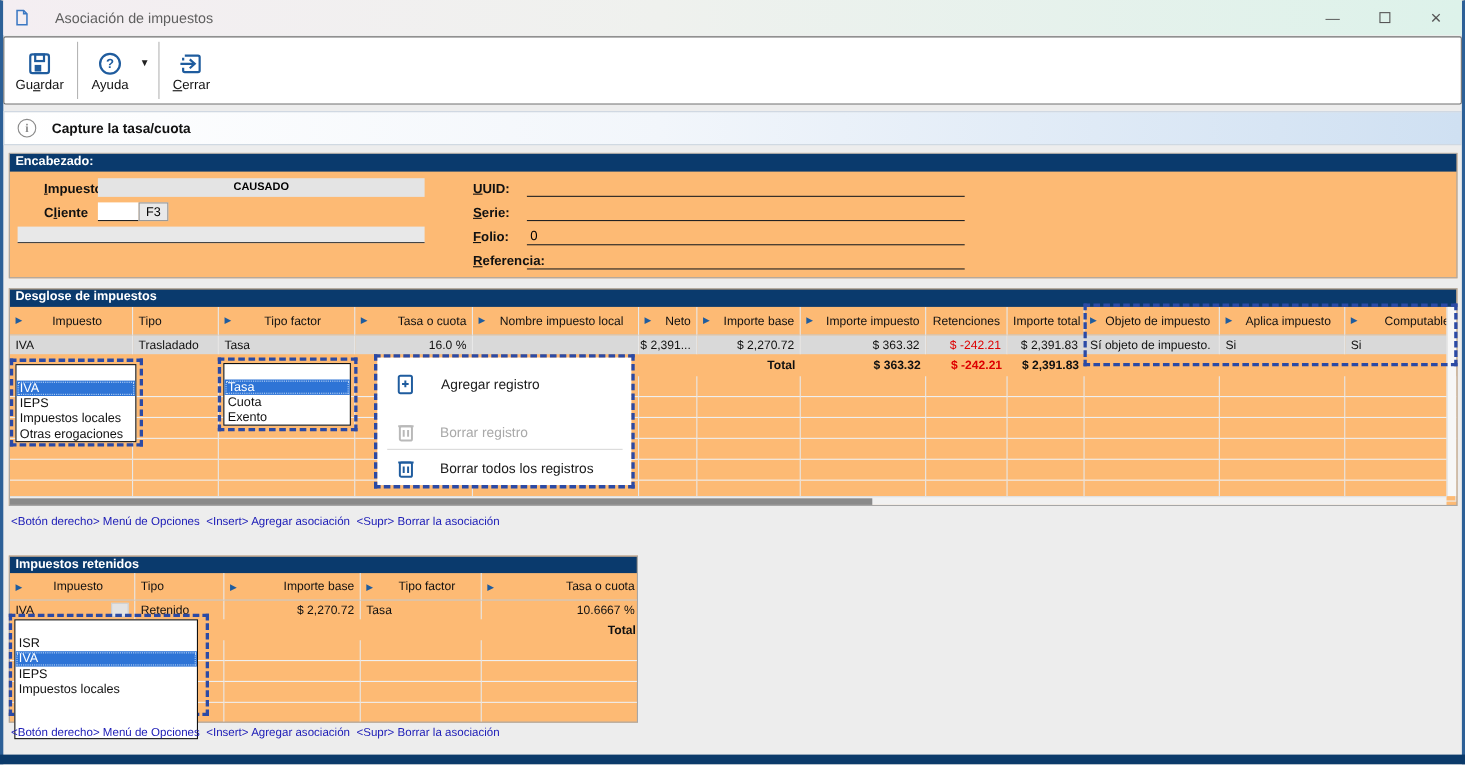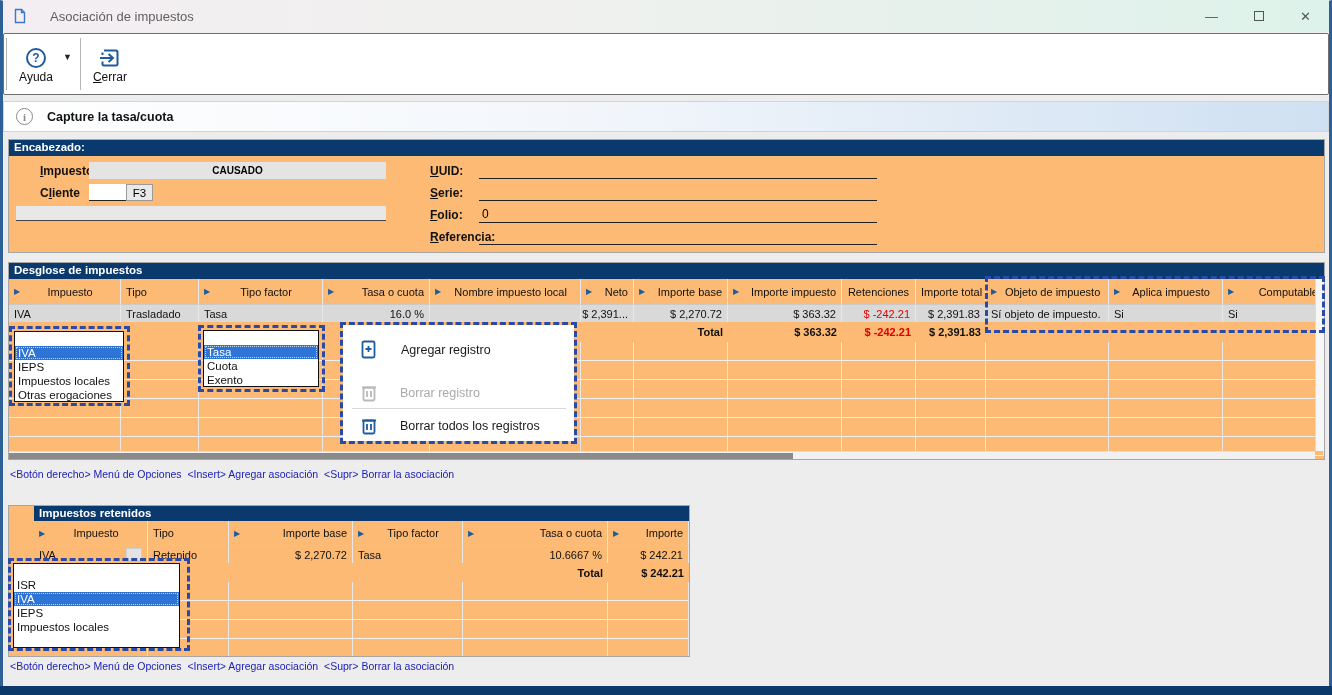--- a/index.html
+++ b/index.html
@@ -95,20 +95,28 @@
     <div class="win-btn">
         <span class="max-box"></span>
       </div>
     <div class="win-btn">
         <span>✕</span>
       </div>
   </div>
 </div>
 
 <div class="toolbar">
+  <div class="tb-btn">
+    <svg width="24" height="24" viewBox="0 0 24 24">
+      <rect x="3.5" y="3.5" width="17" height="17" rx="2" fill="none" stroke="#1f5c9e" stroke-width="2"></rect>
+      <rect x="8" y="3.5" width="8" height="6" fill="none" stroke="#1f5c9e" stroke-width="2"></rect>
+      <rect x="7.5" y="13" width="6" height="6" fill="#1f5c9e"></rect>
+    </svg>
+    <span><span>Gu</span><span class="u">a</span><span>rdar</span></span>
+  </div>
   <div class="tb-sep"></div>
   <div class="tb-btn">
     <svg width="24" height="24" viewBox="0 0 24 24">
       <circle cx="12" cy="12" r="9" fill="none" stroke="#1f5c9e" stroke-width="2"></circle>
       <text x="12" y="16" text-anchor="middle" font-size="12" font-weight="bold" fill="#1f5c9e" font-family="Liberation Sans, sans-serif">?</text>
     </svg>
     <span>Ayuda</span>
   </div>
   <div class="tb-caret">▼</div>
   <div class="tb-sep"></div>
@@ -351,21 +359,21 @@
 <div class="mi" style="left:360px; top:416px;">
   <svg width="18" height="19" viewBox="0 0 18 19">
     <rect x="3.5" y="4.5" width="11" height="13" rx="1.5" fill="none" stroke="#1f5c9e" stroke-width="1.8"></rect>
     <path d="M2 4.5 h14 M7 8 v6 M11 8 v6" stroke="#1f5c9e" stroke-width="1.8"></path>
   </svg>
   <span>Borrar todos los registros</span>
 </div>
 
 <div class="hint" style="left:10px; top:468px;">&lt;Botón derecho&gt; Menú de Opciones  &lt;Insert&gt; Agregar asociación  &lt;Supr&gt; Borrar la asociación</div>
 
-<div class="panel" style="left:8px; top:505px; width:682px; height:152px; overflow:hidden;padding-left:25px;">
+<div class="panel" style="left:8px; top:505px; width:572px; height:152px; overflow:hidden;">
   <div class="panel-title" style="height:15px;">Impuestos retenidos</div>
   <div class="tbl" style="grid-template-columns:114px 81px 124px 110px 145px 1fr; grid-template-rows:25px 17px 19px repeat(4,19px);">
     <div class="c hc">
         <span class="arr">▶</span>
         <span class="hl al-c">Impuesto</span>
       </div>
     <div class="c hc">
         <span class="hl al-l">Tipo</span>
       </div>
     <div class="c hc">
@@ -422,21 +430,21 @@
       <div class="c empty"></div>
       <div class="c empty"></div>
       <div class="c empty"></div>
       <div class="c empty"></div>
       <div class="c empty"></div>
       <div class="c empty"></div>
     </div>
 </div>
 
 <div class="dash" style="left:8px; top:558px; width:182px; height:93px;"></div>
-<div class="listbox" style="left:13px; top:563px; width:167px; height:85px;">
+<div class="listbox" style="left:13px; top:563px; width:167px; height:109px;">
   <div class="li"></div>
   <div class="li">ISR</div>
   <div class="li sel">IVA</div>
   <div class="li">IEPS</div>
   <div class="li">Impuestos locales</div>
 </div>
 
 <div class="hint" style="left:10px; top:660px;">&lt;Botón derecho&gt; Menú de Opciones  &lt;Insert&gt; Agregar asociación  &lt;Supr&gt; Borrar la asociación</div>
 
 <div class="bottombar"></div>

